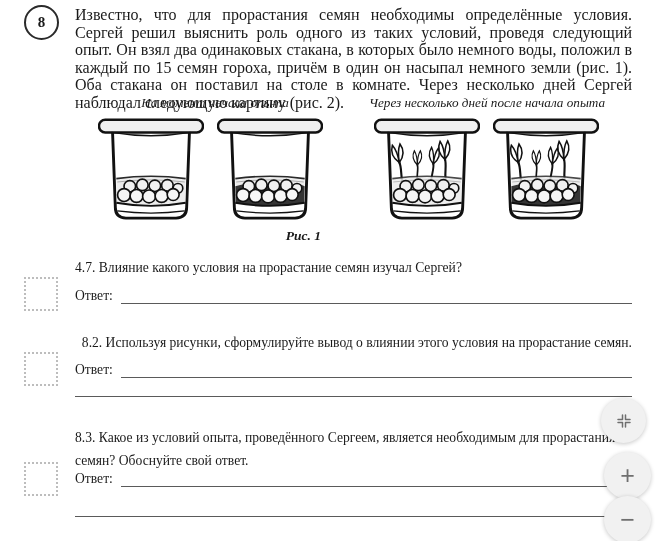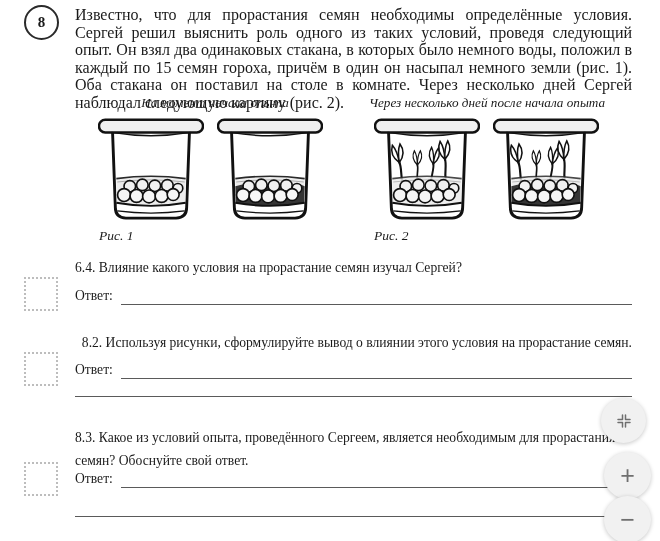--- a/index.html
+++ b/index.html
@@ -13,27 +13,27 @@
   .intro{position:absolute;left:75px;top:6px;width:557px;font-size:16px;line-height:17.5px;
          text-align:justify;}
 
   .caption{position:absolute;top:95px;font-style:italic;font-size:13.2px;text-align:center;}
   .cap-left{left:85px;width:260px;}
   .cap-right{left:352px;width:270px;}
 
   .glass{position:absolute;top:116px;width:106px;height:106px;}
   .g1{left:98px;} .g2{left:217px;} .g3{left:374px;} .g4{left:493px;}
 
-  .figlabel{position:absolute;top:228px;font-style:italic;font-size:13.5px;text-align:left;}
+  .figlabel{position:absolute;top:228px;font-style:italic;font-size:13.5px;text-align:right;font-weight:bold;}
   .fl1{left:99px;width:222px;} .fl2{left:374px;width:222px;}
 
   .qtext{position:absolute;left:75px;width:557px;font-size:13.6px;line-height:17.5px;}
   .q81{top:259px;} .q82{top:334px;text-align:right;} .q83{top:426px;line-height:23px;}
 
-  .answer-row{position:absolute;left:75px;width:557px;display:flex;align-items:flex-end;
+  .answer-row{position:absolute;left:75px;width:557px;display:flex;
               font-size:13.6px;}
   .answer-row .lbl{white-space:nowrap;padding-right:8px;line-height:18px;}
   .answer-row .line{flex:1;height:16px;border-bottom:1px solid #5a5a5a;}
   .a1{top:287px;} .a2{top:361px;} .a3{top:470px;}
 
   .extra-line{position:absolute;left:75px;width:557px;height:16px;border-bottom:1px solid #5a5a5a;}
   .x2{top:380px;} .x3{top:500px;}
 
   .checkbox{position:absolute;left:24px;width:30px;height:30px;border:2px dotted #bdbdbd;
             background:#fff;cursor:pointer;}
@@ -133,24 +133,23 @@
     <use href="#g-body"></use>
       <use href="#g-sprouts"></use>
       <use href="#g-water" opacity="0.85"></use>
       <use href="#g-soil"></use>
       <use href="#g-seeds"></use>
       <use href="#g-base"></use>
       <use href="#g-lid"></use>
   </svg>
 
   <div class="figlabel fl1">Рис. 1</div>
-  <div class="figlabel fl2">Рис. 2</div>
 
   <div class="checkbox cb1"></div>
-  <div class="qtext q81">6.4. Влияние какого условия на прорастание семян изучал Сергей?</div>
+  <div class="qtext q81">4.7. Влияние какого условия на прорастание семян изучал Сергей?</div>
   <div class="answer-row a1">
     <span class="lbl">Ответ:</span>
     <span class="line"></span>
   </div>
 
   <div class="checkbox cb2"></div>
   <div class="qtext q82">8.2. Используя рисунки, сформулируйте вывод о влиянии этого условия на прорастание семян.</div>
   <div class="answer-row a2">
     <span class="lbl">Ответ:</span>
     <span class="line"></span>

